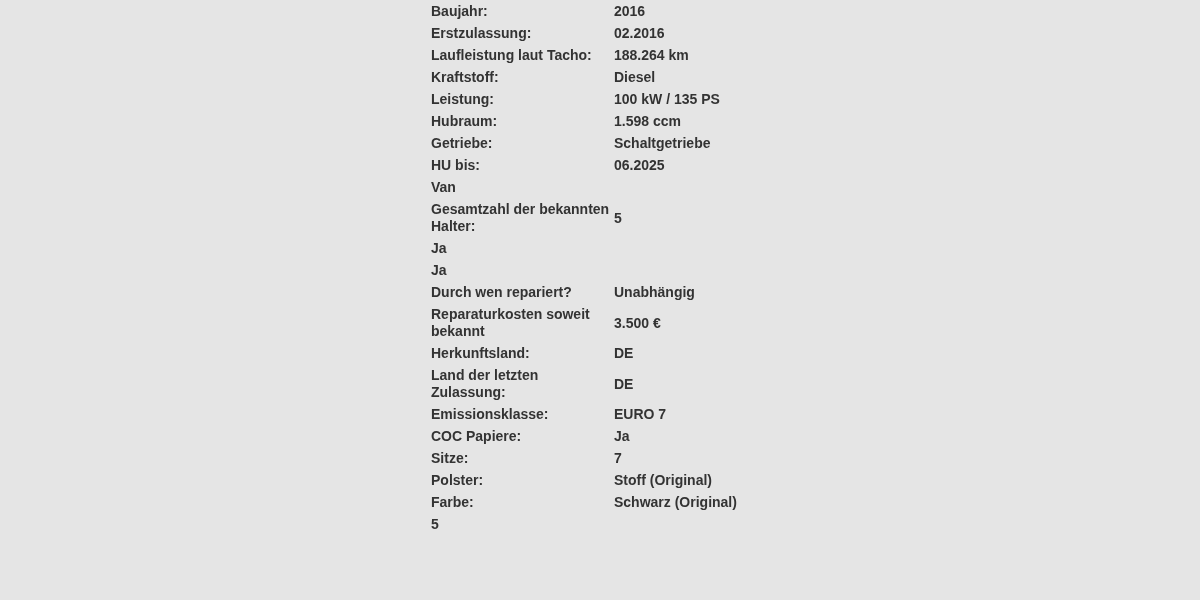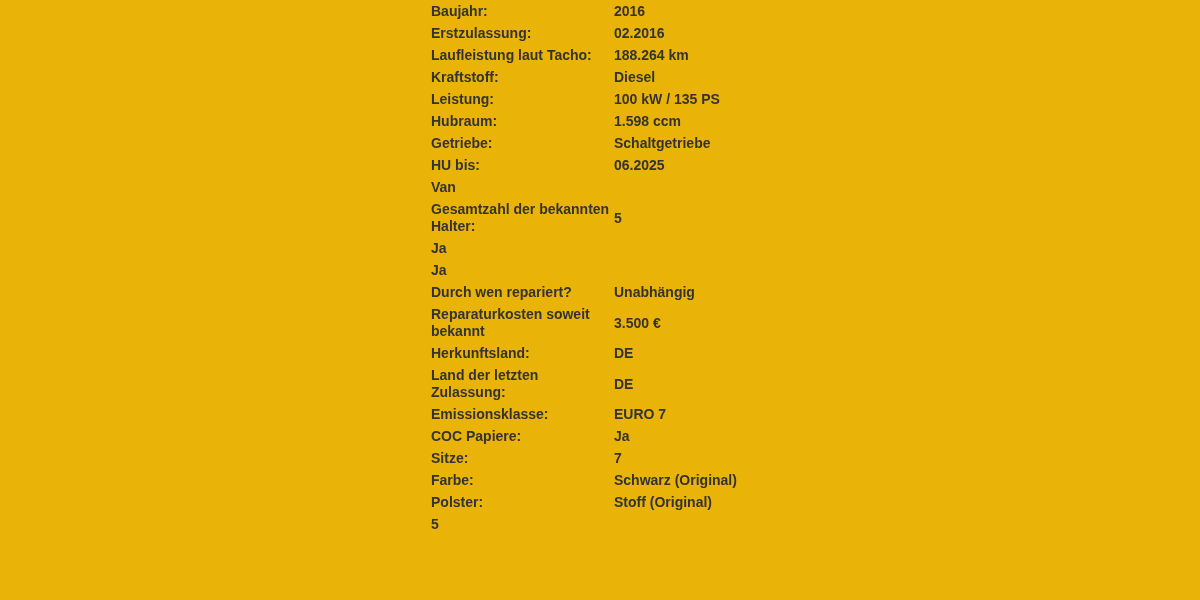--- a/index.html
+++ b/index.html
@@ -5,21 +5,21 @@
   html, body {
     margin: 0;
     padding: 0;
     background: #ffffff;
     font-family: "Liberation Sans", "DejaVu Sans", sans-serif;
   }
   .viewport {
     position: relative;
     width: 1200px;
     height: 600px;
-    background: #eab308;
+    background: #e5e5e5;
     overflow: hidden;
   }
   .specs {
     position: absolute;
     left: 431px;
     top: 3px;
     width: 300px;
     color: #333333;
     font-size: 14px;
     line-height: 17px;
@@ -134,26 +134,26 @@
     <span class="spec-label">COC Papiere:</span>
     <span class="spec-value">Ja</span>
   </div>
 
   <div class="spec-row">
     <span class="spec-label">Sitze:</span>
     <span class="spec-value">7</span>
   </div>
 
   <div class="spec-row">
-    <span class="spec-label">Farbe:</span>
-    <span class="spec-value">Schwarz (Original)</span>
+    <span class="spec-label">Polster:</span>
+    <span class="spec-value">Stoff (Original)</span>
   </div>
 
   <div class="spec-row">
-    <span class="spec-label">Polster:</span>
-    <span class="spec-value">Stoff (Original)</span>
+    <span class="spec-label">Farbe:</span>
+    <span class="spec-value">Schwarz (Original)</span>
   </div>
 
   <div class="spec-row">
     <span class="spec-value">5</span>
   </div>
 </div>
 </div>
 
 </body></html>

